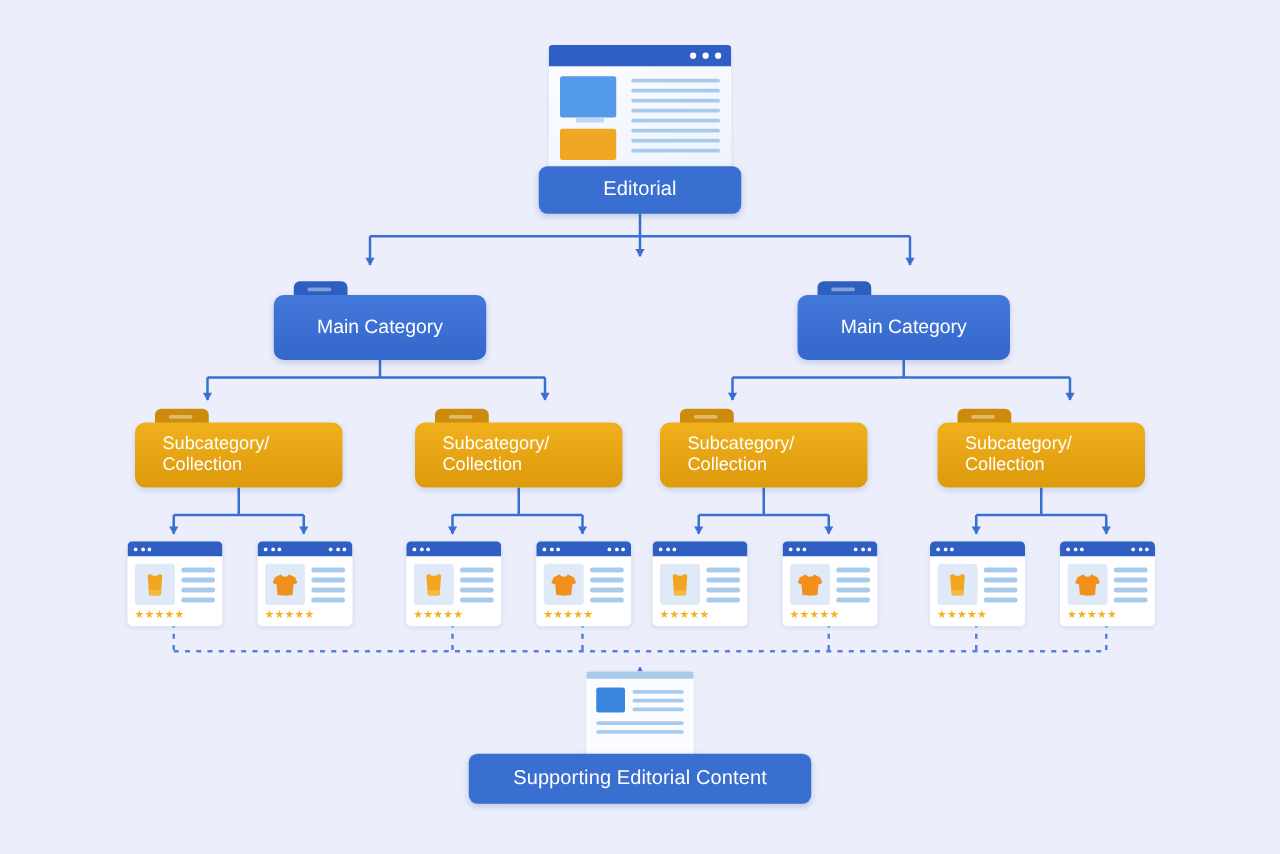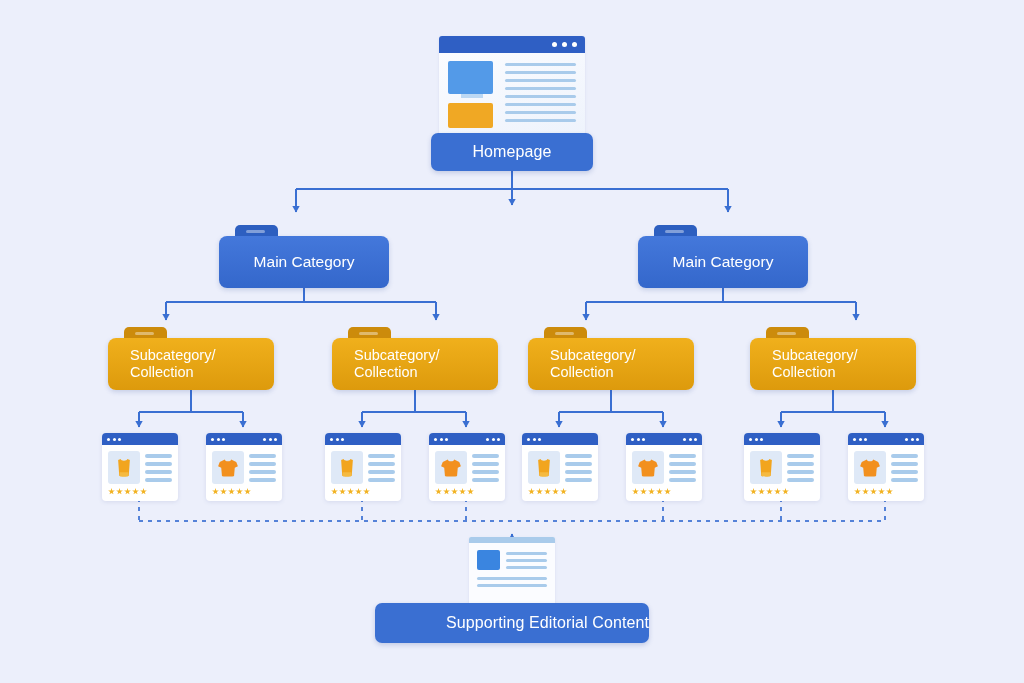--- a/index.html
+++ b/index.html
@@ -101,21 +101,21 @@
   #homepage-node {
     left: 431px; top: 133px;
     width: 162px; height: 38px;
   }
   #homepage-node .pill { width: 100%; height: 100%; font-size: 16px; }
 
   #editorial-node {
     left: 375px; top: 603px;
     width: 274px; height: 40px;
   }
-  #editorial-node .pill { width: 100%; height: 100%; font-size: 16px; justify-content: flex-end; }
+  #editorial-node .pill { width: 100%; height: 100%; font-size: 16px; }
 
   
   .folder {
     position: relative;
     border-radius: 8px;
     color: #ffffff;
     box-shadow: 0 2px 5px rgba(45,75,150,0.20);
   }
   .folder .tab {
     position: absolute;
@@ -337,21 +337,21 @@
           <b></b>
           <b></b>
           <b></b>
           <b></b>
       </div>
     </div>
   </div>
 
   <div class="node" id="homepage-node">
     <div class="pill">
-      <span>Homepage</span>
+      <span>Editorial</span>
     </div>
   </div>
 
   <div class="node cat-node" style="left:219px; top:236px;">
     <div class="folder blue">
       <span class="tab"></span>
       <div class="body">
         <span class="label">Main Category</span>
       </div>
     </div>

